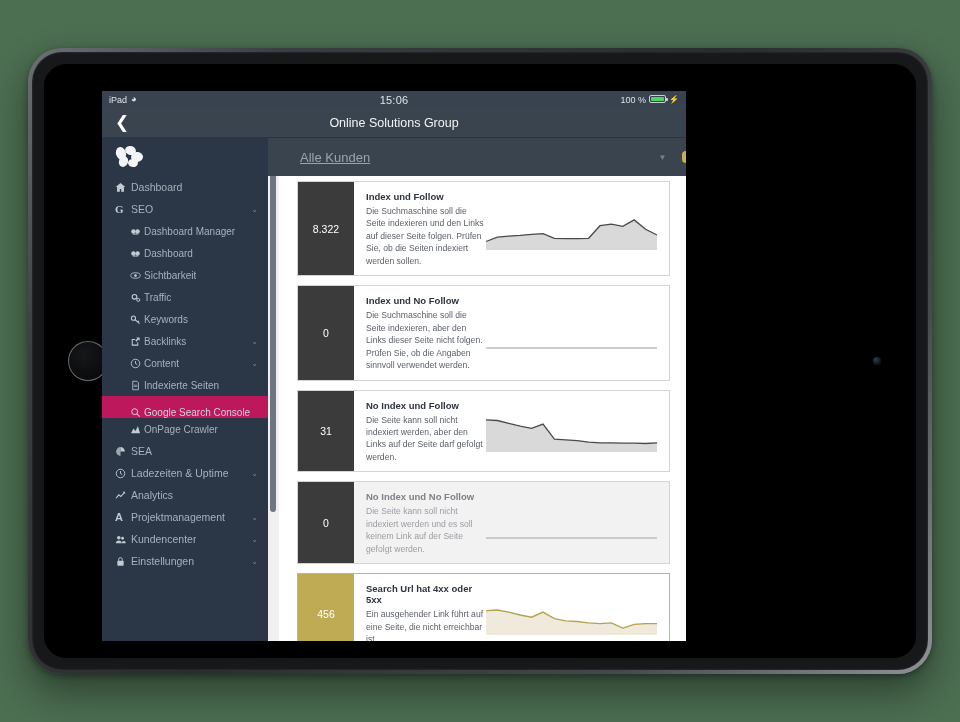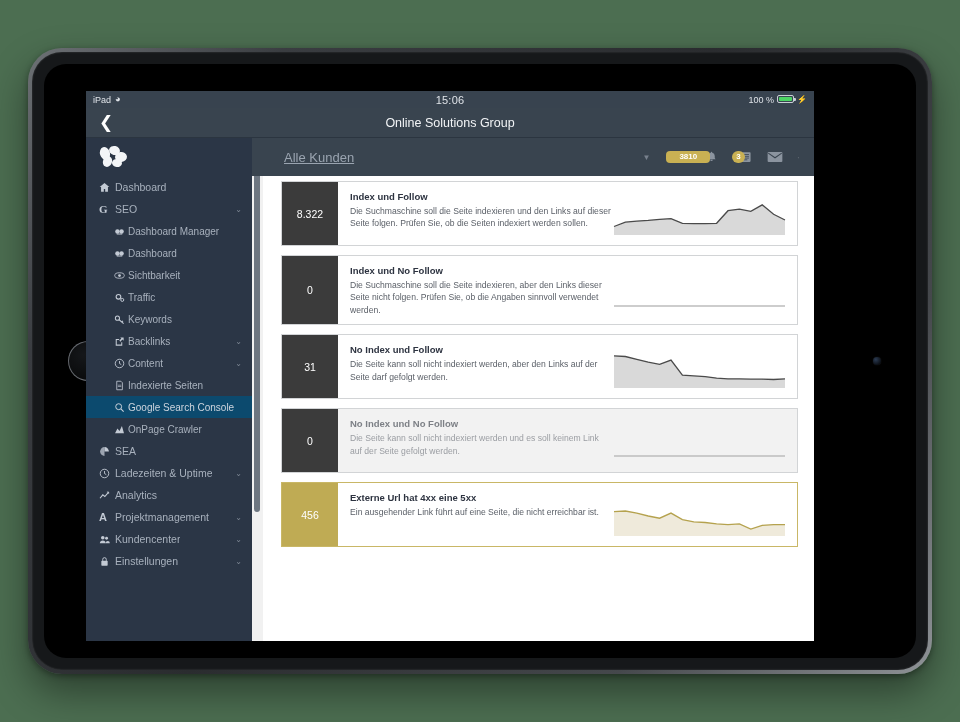--- a/index.html
+++ b/index.html
@@ -53,22 +53,22 @@
     width: 8px; height: 8px;
     margin-top: -4px;
     border-radius: 50%;
     background: radial-gradient(circle at 35% 32%, #2b3b52 0%, #0b0f16 72%);
     box-shadow: 0 0 1px rgba(255,255,255,0.18);
   }
 
   
   #screen {
     position: absolute;
-    left: 86px; top: 91px;
-    width: 728px; height: 550px;
+    left: 102px; top: 91px;
+    width: 584px; height: 550px;
     background: #fff;
     overflow: hidden;
   }
 
   
   .status-bar {
     height: 17px;
     background: #38434f;
     color: #dfe3e8;
     font-size: 9px;
@@ -151,21 +151,21 @@
   .nav-list { font-size: 10.5px; }
   .nav-item {
     display: flex; align-items: center;
     height: 22px;
     padding-left: 13px;
     color: #a8b1bd;
     cursor: pointer;
     position: relative;
   }
   .nav-item.sub { padding-left: 28px; font-size: 10px; }
-  .nav-item.active { background: #0c4a6e; color: #cdd4dd; }
+  .nav-item.active { background: #be185d; color: #cdd4dd; align-items: flex-end; }
   .nav-item .ic {
     width: 16px; flex: 0 0 16px;
     font-size: 10px; line-height: 1;
     color: #c3cad4;
     display: inline-flex; align-items: center; justify-content: flex-start;
   }
   .nav-item.sub .ic { width: 14px; flex: 0 0 14px; font-size: 9px; }
   .nav-item .lbl { white-space: nowrap; overflow: hidden; }
   .nav-item .chev {
     margin-left: auto; margin-right: 10px;
@@ -568,21 +568,21 @@
                 <svg viewBox="0 0 175 46" width="175" height="46">
                   <path d="M2.0 38.0 L13.4 38.0 L24.8 38.0 L36.2 38.0 L47.6 38.0 L59.0 38.0 L70.4 38.0 L81.8 38.0 L93.2 38.0 L104.6 38.0 L116.0 38.0 L127.4 38.0 L138.8 38.0 L150.2 38.0 L161.6 38.0 L173.0 38.0" fill="none" stroke="#bdbdbd" stroke-width="1.3"></path>
                 </svg>
               </div>
             </div>
           </div>
           <div class="card gold">
             <div class="card-num">456</div>
             <div class="card-body">
               <div class="card-text">
-                <div class="card-title">Externe Url hat 4xx eine 5xx</div>
+                <div class="card-title">Search Url hat 4xx oder 5xx</div>
                 <div class="card-desc">Ein ausgehender Link führt auf eine Seite, die nicht erreichbar ist.</div>
               </div>
               <div class="spark">
                 <svg viewBox="0 0 175 46" width="175" height="46">
                   <path d="M2.0 19.7 L13.4 19.0 L24.8 21.1 L36.2 24.0 L47.6 26.2 L59.0 21.1 L70.4 27.6 L81.8 29.8 L93.2 30.5 L104.6 31.9 L116.0 32.6 L127.4 31.9 L138.8 37.0 L150.2 33.4 L161.6 32.6 L173.0 32.6 L173.0 44 L2.0 44 Z" fill="#efeadb"></path>
                   <path d="M2.0 19.7 L13.4 19.0 L24.8 21.1 L36.2 24.0 L47.6 26.2 L59.0 21.1 L70.4 27.6 L81.8 29.8 L93.2 30.5 L104.6 31.9 L116.0 32.6 L127.4 31.9 L138.8 37.0 L150.2 33.4 L161.6 32.6 L173.0 32.6" fill="none" stroke="#b5a24e" stroke-width="1.3"></path>
                 </svg>
               </div>
             </div>
           </div>

